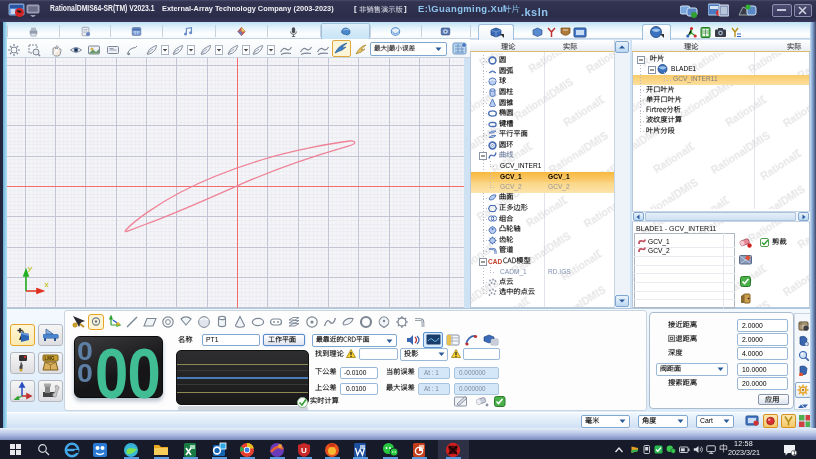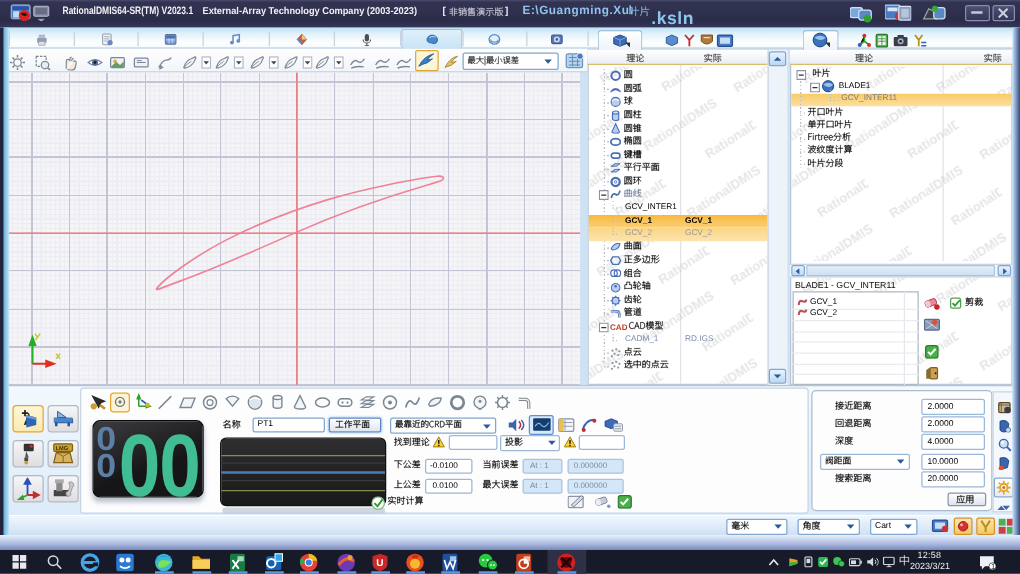--- a/index.html
+++ b/index.html
@@ -24,21 +24,21 @@
 <div class="tx" style="left:162px;top:4.4px;font-size:7.9px;color:#f0f0f5;font-weight:bold;transform:scaleX(0.935);transform-origin:left top">External-Array Technology Company (2003-2023)</div>
 <div class="tx" style="left:354px;top:4.4px;font-size:7.9px;color:#eeeef4;font-weight:bold;">[</div>
 <svg style="position:absolute;left:359px;top:5.6px;overflow:visible;" width="45" height="9">
       <path transform="translate(0,6.1)" d="M4.5 -4.8H6.8V-4.6H4.5ZM4.5 -1.6H6.9V-1.4H4.5ZM4.5 -3.2H6.7V-3H4.5ZM0.7 -4.8H2.9V-4.6H0.7ZM0.8 -3.2H2.9V-3H0.8ZM4.4 -6H4.6V0.5H4.4ZM2.8 -6H3V0.5H2.8ZM0.5 -1.6H2.9V-1.4H0.5Z M8.7 -6 8.9 -6Q8.8 -5.6 8.6 -5.3Q8.5 -4.9 8.3 -4.6Q8.1 -4.3 7.9 -4Q7.8 -4.1 7.8 -4.1Q7.8 -4.1 7.8 -4.2Q7.7 -4.2 7.7 -4.2Q8 -4.5 8.3 -5Q8.5 -5.5 8.7 -6ZM8.4 -5.1H10.3V-4.9H8.4ZM8.8 0.4 8.8 0.1 8.9 -0 10.1 -0.7Q10.1 -0.7 10.1 -0.6Q10.2 -0.6 10.2 -0.5Q9.8 -0.3 9.5 -0.1Q9.2 0 9.1 0.1Q9 0.2 8.9 0.3Q8.8 0.3 8.8 0.4ZM8.1 -3.9H10.1V-3.6H8.1ZM7.8 -2.4H10.3V-2.2H7.8ZM8.8 0.4Q8.8 0.3 8.8 0.3Q8.7 0.3 8.7 0.2Q8.7 0.2 8.7 0.2Q8.7 0.1 8.9 -0Q9 -0.2 9 -0.4V-3.8H9.2V-0.1Q9.2 -0.1 9.1 -0Q9.1 0 9 0.1Q8.9 0.2 8.9 0.2Q8.8 0.3 8.8 0.4ZM10.8 -2.7H13.9V-2.5H10.8ZM10.8 -1.4H13.9V-1.2H10.8ZM10.7 -3.9H13.9V-3.7H10.9V0.5H10.7ZM13.8 -3.9H14V0.1Q14 0.2 13.9 0.3Q13.9 0.4 13.8 0.4Q13.7 0.4 13.4 0.4Q13.2 0.4 12.7 0.4Q12.7 0.4 12.7 0.3Q12.7 0.3 12.6 0.2Q13 0.2 13.3 0.2Q13.5 0.2 13.6 0.2Q13.7 0.2 13.7 0.2Q13.8 0.2 13.8 0.1ZM12.2 -6.1H12.5V-3.8H12.2ZM10.6 -5.7 10.8 -5.8Q10.9 -5.6 11.1 -5.3Q11.2 -5.1 11.4 -4.9Q11.5 -4.6 11.6 -4.4L11.4 -4.3Q11.3 -4.5 11.2 -4.8Q11.1 -5 10.9 -5.2Q10.7 -5.5 10.6 -5.7ZM14 -5.8 14.2 -5.7Q14 -5.4 13.7 -5Q13.5 -4.6 13.2 -4.3L13.1 -4.4Q13.2 -4.6 13.4 -4.9Q13.6 -5.1 13.7 -5.4Q13.9 -5.6 14 -5.8Z M18.1 -6 18.3 -6.1Q18.4 -5.8 18.6 -5.6Q18.7 -5.3 18.8 -5.1L18.6 -5Q18.5 -5.2 18.4 -5.5Q18.2 -5.8 18.1 -6ZM16 -0.1H20.5V0.1H16ZM16 -4.3H20.6V-4.1H16ZM16 -3.4H20.6V-3.2H16ZM16 -1.6H20.6V0.5H20.4V-1.3H16.2V0.5H16ZM16.5 -6.1 16.7 -6Q16.5 -5.6 16.2 -5.2Q16 -4.8 15.7 -4.4Q15.4 -4.1 15.1 -3.8Q15.1 -3.8 15.1 -3.8Q15 -3.9 15 -3.9Q14.9 -3.9 14.9 -3.9Q15.2 -4.2 15.5 -4.5Q15.8 -4.9 16 -5.3Q16.3 -5.7 16.5 -6.1ZM18.4 -5.1H18.6V-2.3H18.4ZM16.2 -5.2H20.9V-5H16.2V-1.9H16V-5L16.2 -5.2ZM16.1 -2.4H21.1V-2.2H16.1Z M24.2 -5.2H28.6V-4.2H28.4V-5H24.4V-4.2H24.2ZM26.3 -4.1H26.5V-1H26.3ZM27 -0.5 27.1 -0.6Q27.4 -0.5 27.7 -0.3Q28 -0.2 28.2 0Q28.5 0.2 28.7 0.3L28.6 0.5Q28.4 0.3 28.1 0.2Q27.8 -0 27.6 -0.2Q27.3 -0.4 27 -0.5ZM25.6 -0.6 25.8 -0.5Q25.6 -0.4 25.3 -0.2Q25 0 24.7 0.2Q24.4 0.4 24.1 0.5Q24.1 0.5 24.1 0.4Q24 0.4 24 0.4Q24 0.3 23.9 0.3Q24.4 0.1 24.8 -0.1Q25.3 -0.4 25.6 -0.6ZM24.7 -1.9V-1.1H28.1V-1.9ZM24.7 -3V-2.2H28.1V-3ZM24.5 -3.2H28.3V-0.9H24.5ZM24.7 -4.2H28.1V-3.9H24.7ZM25.9 -6 26.1 -6.1Q26.3 -5.9 26.4 -5.6Q26.5 -5.4 26.6 -5.2L26.4 -5.1Q26.3 -5.3 26.2 -5.5Q26.1 -5.8 25.9 -6ZM22.7 -5.8 22.8 -6Q23 -5.9 23.2 -5.8Q23.4 -5.6 23.6 -5.5Q23.8 -5.4 23.9 -5.3L23.8 -5.1Q23.7 -5.2 23.5 -5.4Q23.3 -5.5 23.1 -5.6Q22.9 -5.7 22.7 -5.8ZM22.3 -3.8 22.4 -4Q22.6 -3.9 22.8 -3.8Q23 -3.7 23.2 -3.6Q23.4 -3.5 23.5 -3.4L23.3 -3.2Q23.2 -3.3 23 -3.4Q22.8 -3.5 22.6 -3.6Q22.4 -3.7 22.3 -3.8ZM22.5 0.2Q22.7 -0.1 22.9 -0.5Q23.1 -0.9 23.3 -1.3Q23.5 -1.8 23.6 -2.2L23.8 -2Q23.6 -1.6 23.4 -1.2Q23.3 -0.8 23.1 -0.4Q22.9 0 22.7 0.3Z M32.7 -3.6H33V0.1Q33 0.3 32.9 0.4Q32.8 0.4 32.7 0.5Q32.6 0.5 32.3 0.5Q32 0.5 31.5 0.5Q31.5 0.5 31.5 0.4Q31.4 0.3 31.4 0.3Q31.7 0.3 31.9 0.3Q32.2 0.3 32.3 0.3Q32.5 0.3 32.6 0.3Q32.7 0.3 32.7 0.2Q32.7 0.2 32.7 0.1ZM31.2 -2.6 31.4 -2.5Q31.2 -2 30.9 -1.6Q30.7 -1.2 30.4 -0.8Q30.1 -0.4 29.7 -0.1Q29.7 -0.2 29.7 -0.2Q29.7 -0.2 29.6 -0.2Q29.6 -0.3 29.5 -0.3Q30 -0.7 30.5 -1.3Q30.9 -1.9 31.2 -2.6ZM34.3 -2.4 34.5 -2.5Q34.8 -2.2 35 -1.8Q35.3 -1.3 35.6 -0.9Q35.8 -0.6 35.9 -0.2L35.7 -0.2Q35.6 -0.5 35.4 -0.9Q35.1 -1.3 34.9 -1.7Q34.6 -2.1 34.3 -2.4ZM30.3 -5.4H35.4V-5.2H30.3ZM29.7 -3.7H36V-3.5H29.7Z M37.5 -3.9H39.7V-3.7H37.5ZM40.2 -3.8H43V-3.6H40.2ZM38.7 -6.1H38.9V-3.8H38.7ZM37.5 -2.4H39.1V0.5H38.9V-2.2H37.5ZM37.4 -6H37.6V-3Q37.6 -2.5 37.6 -2Q37.5 -1.6 37.5 -1.1Q37.4 -0.7 37.3 -0.3Q37.2 0.1 36.9 0.5Q36.9 0.5 36.9 0.5Q36.9 0.5 36.8 0.4Q36.8 0.4 36.8 0.4Q37 0 37.1 -0.4Q37.2 -0.8 37.3 -1.2Q37.3 -1.6 37.4 -2.1Q37.4 -2.5 37.4 -3ZM43 -3.8H43L43.1 -3.8L43.2 -3.8Q43 -2.6 42.6 -1.8Q42.1 -0.9 41.6 -0.4Q41 0.2 40.3 0.5Q40.3 0.5 40.3 0.5Q40.3 0.4 40.2 0.4Q40.2 0.4 40.2 0.3Q40.8 0.1 41.4 -0.5Q42 -1 42.4 -1.8Q42.8 -2.7 43 -3.8ZM40.9 -3.7Q41 -2.7 41.4 -1.9Q41.7 -1.1 42.2 -0.5Q42.7 0 43.5 0.3Q43.4 0.4 43.4 0.4Q43.4 0.4 43.4 0.5Q43.3 0.5 43.3 0.5Q42.6 0.2 42 -0.4Q41.5 -1 41.2 -1.8Q40.9 -2.6 40.7 -3.7ZM43.1 -6 43.3 -5.8Q42.9 -5.7 42.4 -5.6Q41.9 -5.5 41.3 -5.4Q40.7 -5.4 40.1 -5.3Q40.1 -5.4 40.1 -5.4Q40.1 -5.5 40.1 -5.5Q40.6 -5.6 41.2 -5.6Q41.8 -5.7 42.3 -5.8Q42.8 -5.9 43.1 -6ZM40.1 -5.5H40.3V-2.9Q40.3 -2.5 40.3 -2Q40.2 -1.6 40.2 -1.1Q40.1 -0.7 40 -0.3Q39.8 0.1 39.6 0.5Q39.6 0.5 39.5 0.5Q39.5 0.4 39.5 0.4Q39.4 0.4 39.4 0.4Q39.6 0 39.8 -0.4Q39.9 -0.8 40 -1.2Q40 -1.6 40.1 -2.1Q40.1 -2.5 40.1 -2.9Z" fill="#dadae6" stroke="#dadae6" stroke-width="0.28"></path>
     </svg>
 <div class="tx" style="left:404px;top:4.4px;font-size:7.9px;color:#eeeef4;font-weight:bold;">]</div>
 <div class="tx" style="left:418px;top:3.4px;font-size:9.6px;color:#8fc5ef;font-weight:bold;letter-spacing:0.45px;transform:scaleX(0.98);transform-origin:left top">E:\Guangming.Xu\</div>
 <svg style="position:absolute;left:503px;top:4.8px;overflow:visible;" width="19" height="10">
       <path transform="translate(0,7.2)" d="M3 -4.1H8.2V-3.8H3ZM5.4 -7H5.7V0.6H5.4ZM0.9 -6.2H3V-1.5H0.9V-1.8H2.8V-5.9H0.9ZM0.7 -6.2H1V-0.8H0.7Z M10.4 -4.8H16.4V-4.6H10.4ZM13.3 -7.1H13.6V-4.7H13.3ZM10.3 -6.9H10.6V-4.1Q10.6 -3.4 10.5 -2.8Q10.5 -2.2 10.3 -1.6Q10.2 -1 10 -0.5Q9.7 0.1 9.3 0.6Q9.2 0.6 9.2 0.5Q9.2 0.5 9.1 0.5Q9.1 0.4 9.1 0.4Q9.6 -0.2 9.9 -0.9Q10.1 -1.7 10.2 -2.5Q10.3 -3.3 10.3 -4.1ZM10.4 -2.9H14.8V0.6H14.5V-2.7H10.4Z" fill="#8fc5ef" stroke="#8fc5ef" stroke-width="0.28"></path>
     </svg>
-<div class="tx" style="left:521px;top:6px;font-size:14px;color:#8fc5ef;font-weight:bold;letter-spacing:0.45px">.ksln</div>
+<div class="tx" style="left:521px;top:6px;font-size:11px;color:#8fc5ef;font-weight:bold;letter-spacing:0.45px">.ksln</div>
 <svg class="abs" style="left:680px;top:3px;" width="18" height="16" viewBox="0 0 18 16">
       <rect x="0" y="3" width="10" height="8" rx="2" fill="#7aa8dc" stroke="#cfe2f4"></rect>
       <rect x="7" y="5" width="10" height="8" rx="2" fill="#5a88c4" stroke="#cfe2f4"></rect>
       <circle cx="14" cy="12" r="3" fill="#30a030"></circle>
     </svg>
 <svg class="abs" style="left:708px;top:3px;" width="21" height="16" viewBox="0 0 21 16">
       <rect x="0" y="1" width="12" height="11" rx="1" fill="#4a7ac0" stroke="#b8d0ec"></rect>
       <rect x="2" y="3" width="8" height="3" fill="#fff" opacity="0.8"></rect>
       <circle cx="11" cy="10" r="3" fill="#d03030"></circle>
       <rect x="11" y="2" width="10" height="11" rx="1" fill="#8a9ab8" stroke="#d8e4f4"></rect>

